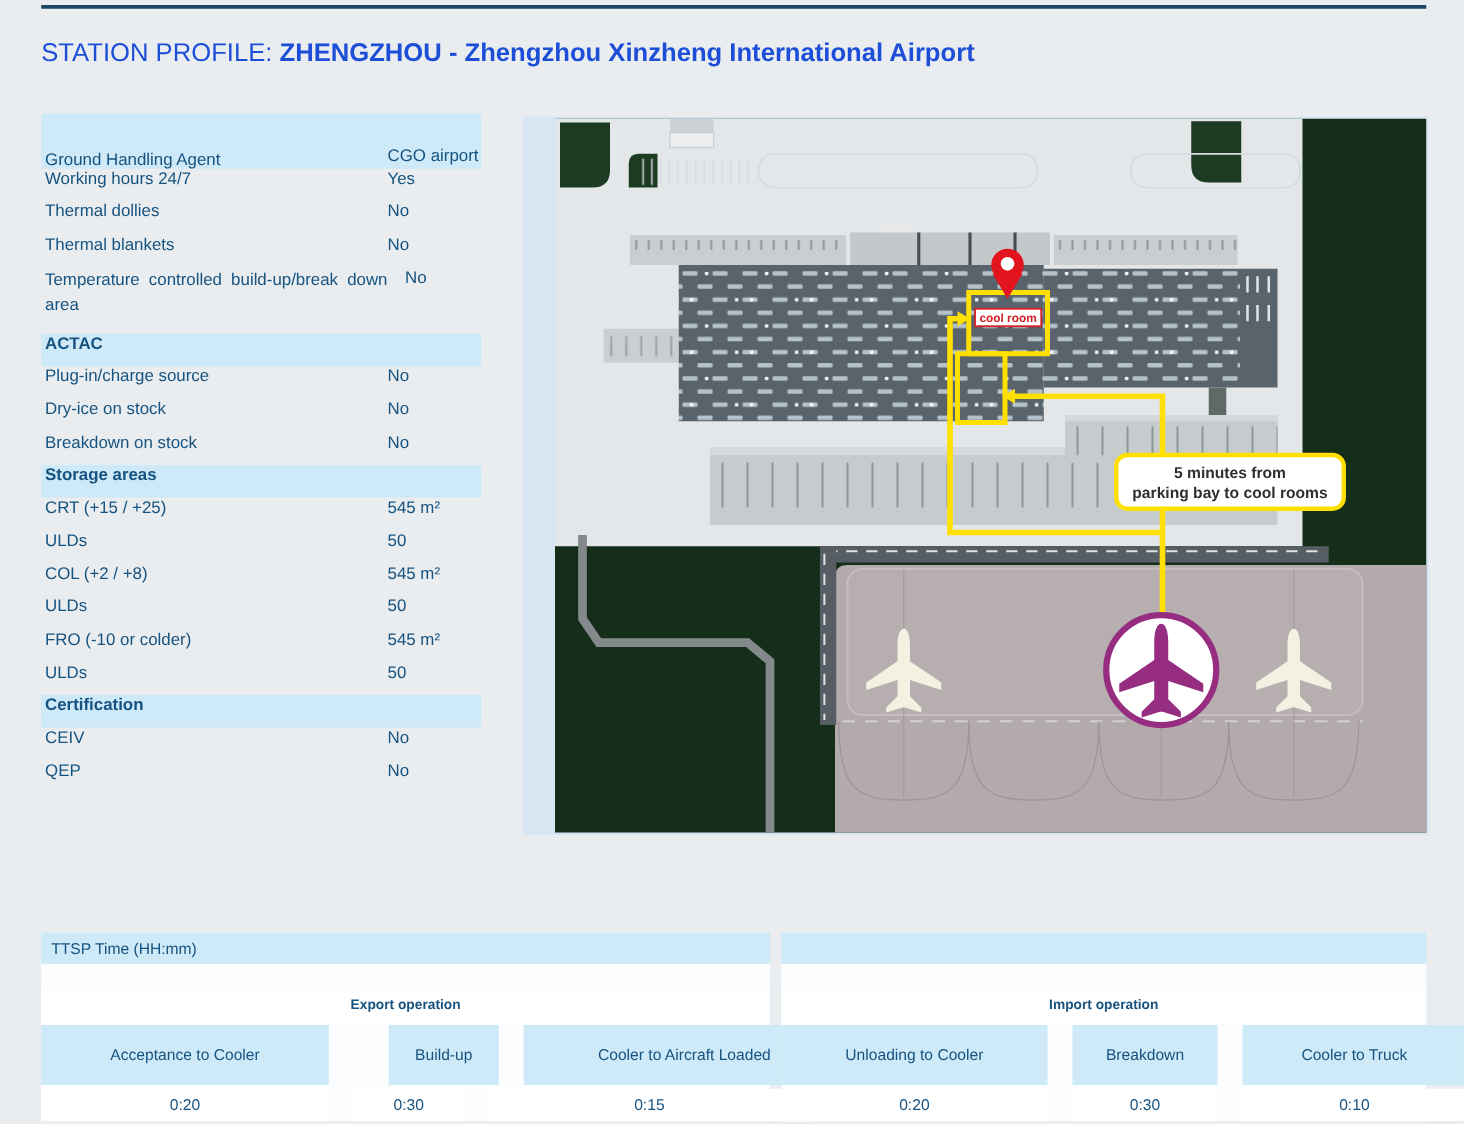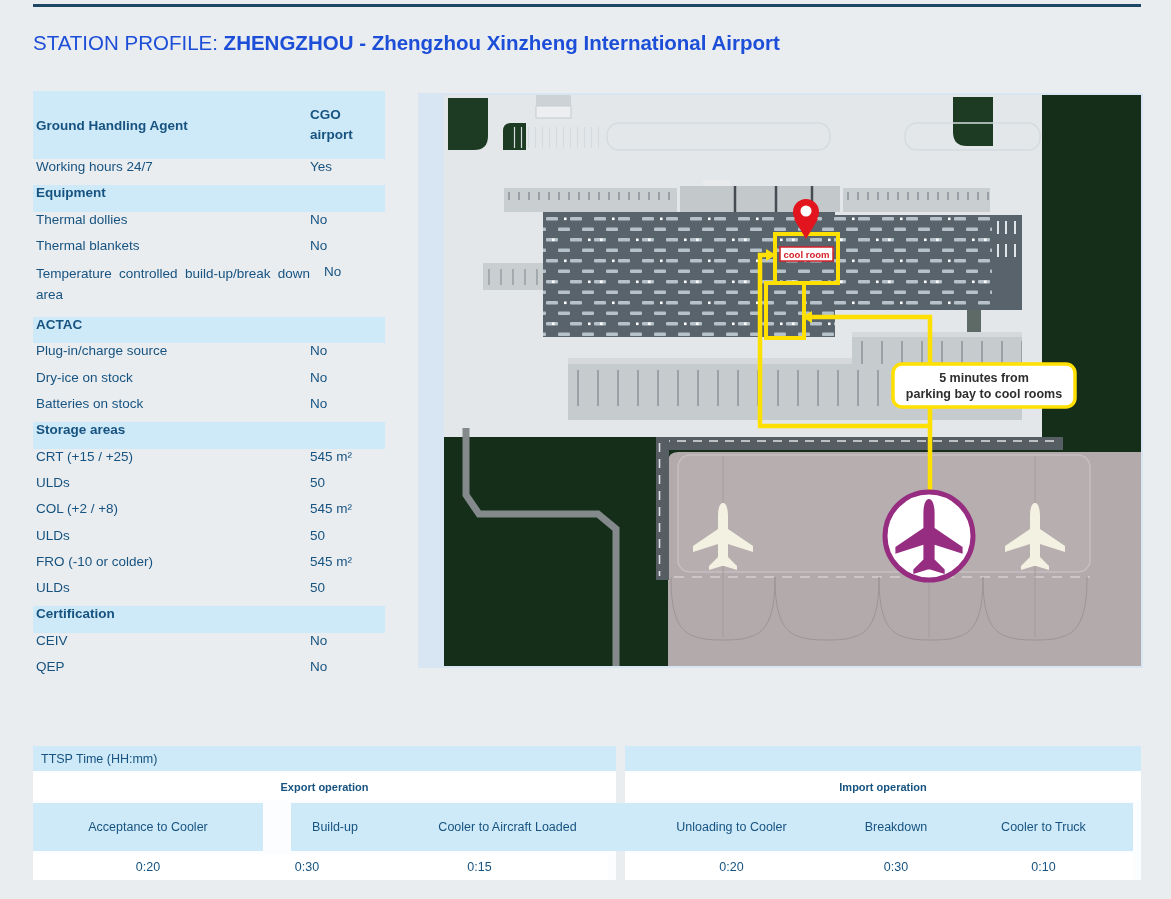--- a/index.html
+++ b/index.html
@@ -9,42 +9,42 @@
     font-family:"Liberation Sans", sans-serif;
     color:#175380;
   }
   .topline{position:absolute;left:33px;top:4px;width:1108px;height:3px;background:#1e4766}
   .title{position:absolute;left:33px;top:31px;font-size:20.5px;white-space:nowrap;color:#1d4ed8}
   .title .bold{font-weight:bold}
 
   
   .info{position:absolute;left:33px;top:91px;width:352px;font-size:13.5px}
   .irow{display:flex;align-items:flex-start;height:26.3px}
-  .irow.head{background:#cee9f7;height:68px;font-weight:bold;align-items:center}
+  .irow.head{background:#cee9f7;height:44px;font-weight:normal;align-items:flex-end}
   .irow.head .ivalue{line-height:20px}
   .irow.section{background:#cee9f7;font-weight:bold}
   .irow.tall{height:53px}
   .irow.tall .ilabel{text-align:justify;line-height:20.5px;padding-right:14px}
   .ilabel{flex:0 0 274px;padding-left:3px}
   .ivalue{flex:1 1 auto}
 
   
   .map{position:absolute;left:418px;top:93px;width:725px;height:575px}
   .map svg{display:block}
 
   
   .ttsp{position:absolute;top:746px;background:#fcfdfe}
   .ttsp.left{left:33px;width:583px}
   .ttsp.right{left:625px;width:516px}
   .trow{box-sizing:border-box}
-  .trow.blue{background:#cee9f7;height:25px;margin-bottom:2px;display:flex;align-items:center;
+  .trow.blue{background:#cee9f7;height:25px;margin-bottom:19px;display:flex;align-items:center;
              font-size:12.5px;padding-left:8px}
   .trow.titlerow{background:#ffffff;height:27px;margin-bottom:3px;display:flex;align-items:center;
              justify-content:center;font-size:11px;font-weight:bold}
-  .trow.cols{display:flex;gap:0;margin-bottom:3px}
+  .trow.cols{display:flex;gap:20px;margin-bottom:3px}
   .hcell{background:#cee9f7;height:48px;display:flex;align-items:center;justify-content:center;
          font-size:12.5px;text-align:center;box-sizing:border-box;padding:0 6px}
   .vcell{background:#ffffff;height:26px;display:flex;align-items:center;justify-content:center;
          font-size:12.5px;font-weight:normal;box-sizing:border-box}
   .trow.cols:last-child{margin-bottom:0}
 </style>
 </head>
 <body>
 
 <div class="topline"></div>
@@ -56,23 +56,20 @@
 <div class="info">
   <div class="irow head">
     <div class="ilabel">Ground Handling Agent</div>
     <div class="ivalue">CGO airport</div>
   </div>
   <div>
       <div class="irow">
         <div class="ilabel">Working hours 24/7</div>
         <div class="ivalue">Yes</div>
       </div>
-      <div class="irow section">
-        <div class="ilabel">Equipment</div>
-      </div>
       <div class="irow">
         <div class="ilabel">Thermal dollies</div>
         <div class="ivalue">No</div>
       </div>
       <div class="irow">
         <div class="ilabel">Thermal blankets</div>
         <div class="ivalue">No</div>
       </div>
       <div class="irow tall">
         <div class="ilabel">Temperature controlled build-up/break down area</div>
@@ -83,21 +80,21 @@
       </div>
       <div class="irow">
         <div class="ilabel">Plug-in/charge source</div>
         <div class="ivalue">No</div>
       </div>
       <div class="irow">
         <div class="ilabel">Dry-ice on stock</div>
         <div class="ivalue">No</div>
       </div>
       <div class="irow">
-        <div class="ilabel">Batteries on stock</div>
+        <div class="ilabel">Breakdown on stock</div>
         <div class="ivalue">No</div>
       </div>
       <div class="irow section">
         <div class="ilabel">Storage areas</div>
       </div>
       <div class="irow">
         <div class="ilabel">CRT (+15 / +25)</div>
         <div class="ivalue">545 m²</div>
       </div>
       <div class="irow">

